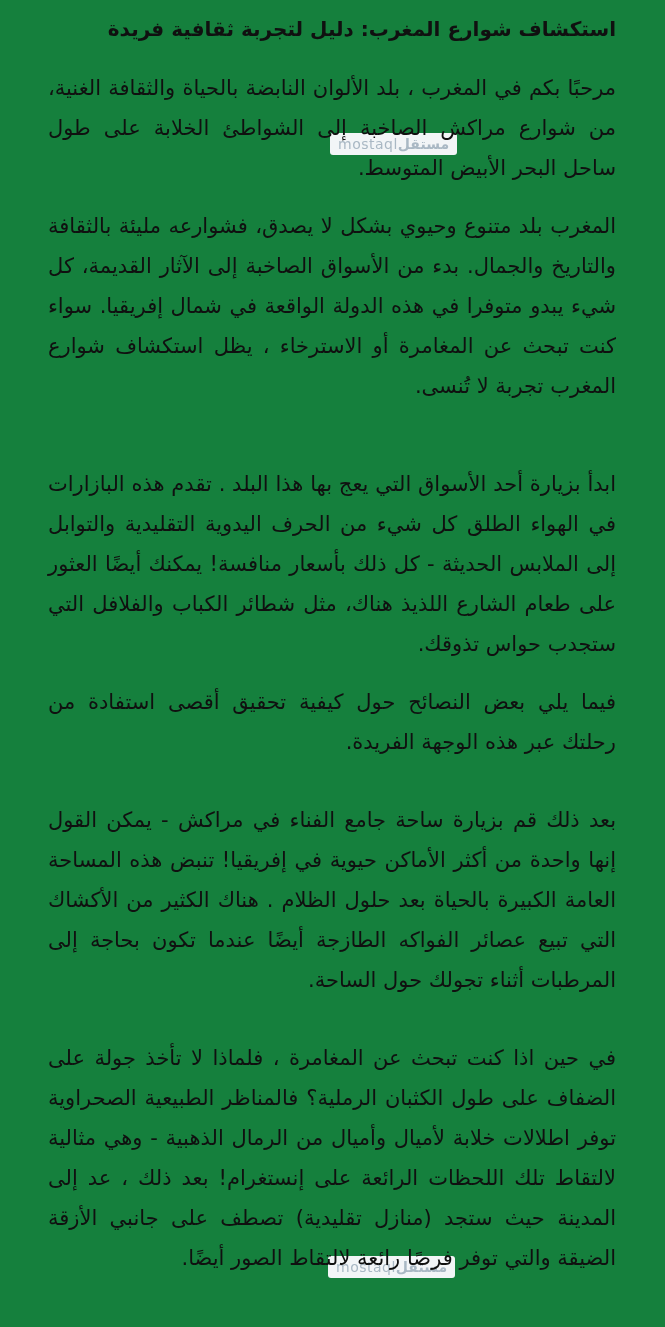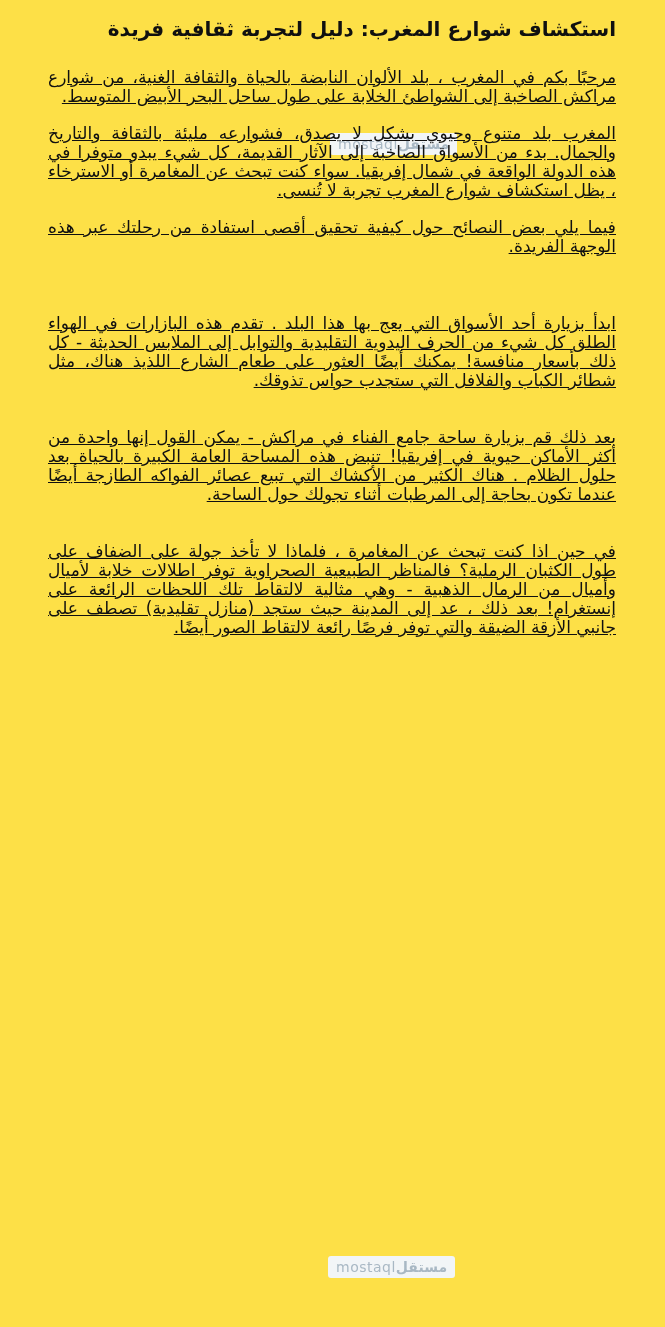--- a/index.html
+++ b/index.html
@@ -13,40 +13,39 @@
     height: 1327px;
     overflow: hidden;
   }
   .page {
     position: relative;
     box-sizing: border-box;
     width: 665px;
     height: 1327px;
     padding: 14px 49px 0 48px;
     direction: rtl;
-    background: #fde047;
+    background: #15803d;
     color: #101010;
   }
   .title {
     position: relative;
     z-index: 1;
     margin: 0 0 24px 0;
     font-size: 20px;
     font-weight: 700;
     line-height: 30px;
     text-align: right;
   }
   .para {
     position: relative;
     z-index: 1;
     margin: 0 0 18px 0;
-    font-size: 17px;
-    line-height: 19px;
+    font-size: 21px;
+    line-height: 40px;
     text-align: justify;
-    text-decoration: underline;
   }
   .para.gap-lg { margin-top: 58px; }
   .para.gap-md { margin-top: 38px; }
   .watermark {
     position: absolute;
     z-index: 0;
     display: flex;
     align-items: center;
     padding: 3px 8px;
     border-radius: 3px;
@@ -64,23 +63,23 @@
 <body>
 
 <div class="page">
 
   <h1 class="title">استكشاف شوارع المغرب: دليل لتجربة ثقافية فريدة</h1>
 
   <p class="para">مرحبًا بكم في المغرب ، بلد الألوان النابضة بالحياة والثقافة الغنية، من شوارع مراكش الصاخبة إلى الشواطئ الخلابة على طول ساحل البحر الأبيض المتوسط.</p>
 
   <p class="para">المغرب بلد متنوع وحيوي بشكل لا يصدق، فشوارعه مليئة بالثقافة والتاريخ والجمال. بدء من الأسواق الصاخبة إلى الآثار القديمة، كل شيء يبدو متوفرا في هذه الدولة الواقعة في شمال إفريقيا. سواء كنت تبحث عن المغامرة أو الاسترخاء ، يظل استكشاف شوارع المغرب تجربة لا تُنسى.</p>
 
+  <p class="para gap-lg">ابدأ بزيارة أحد الأسواق التي يعج بها هذا البلد . تقدم هذه البازارات في الهواء الطلق كل شيء من الحرف اليدوية التقليدية والتوابل إلى الملابس الحديثة - كل ذلك بأسعار منافسة! يمكنك أيضًا العثور على طعام الشارع اللذيذ هناك، مثل شطائر الكباب والفلافل التي ستجدب حواس تذوقك.</p>
+
   <p class="para">فيما يلي بعض النصائح حول كيفية تحقيق أقصى استفادة من رحلتك عبر هذه الوجهة الفريدة.</p>
-
-  <p class="para gap-lg">ابدأ بزيارة أحد الأسواق التي يعج بها هذا البلد . تقدم هذه البازارات في الهواء الطلق كل شيء من الحرف اليدوية التقليدية والتوابل إلى الملابس الحديثة - كل ذلك بأسعار منافسة! يمكنك أيضًا العثور على طعام الشارع اللذيذ هناك، مثل شطائر الكباب والفلافل التي ستجدب حواس تذوقك.</p>
 
   <p class="para gap-md">بعد ذلك قم بزيارة ساحة جامع الفناء في مراكش - يمكن القول إنها واحدة من أكثر الأماكن حيوية في إفريقيا! تنبض هذه المساحة العامة الكبيرة بالحياة بعد حلول الظلام . هناك الكثير من الأكشاك التي تبيع عصائر الفواكه الطازجة أيضًا عندما تكون  بحاجة إلى المرطبات أثناء تجولك حول الساحة.</p>
 
   <p class="para gap-md">في حين اذا كنت تبحث عن المغامرة ، فلماذا لا تأخذ جولة على الضفاف على طول الكثبان الرملية؟  فالمناظر الطبيعية الصحراوية توفر اطلالات خلابة لأميال وأميال من الرمال الذهبية - وهي مثالية لالتقاط تلك اللحظات الرائعة على إنستغرام! بعد ذلك ، عد إلى المدينة حيث ستجد  (منازل تقليدية) تصطف على جانبي الأزقة الضيقة والتي توفر فرصًا رائعة لالتقاط الصور أيضًا.</p>
 
 
   <div class="watermark wm1">
     <span class="wm-ar">مستقل</span>
     <span class="wm-en">mostaql</span>
   </div>

